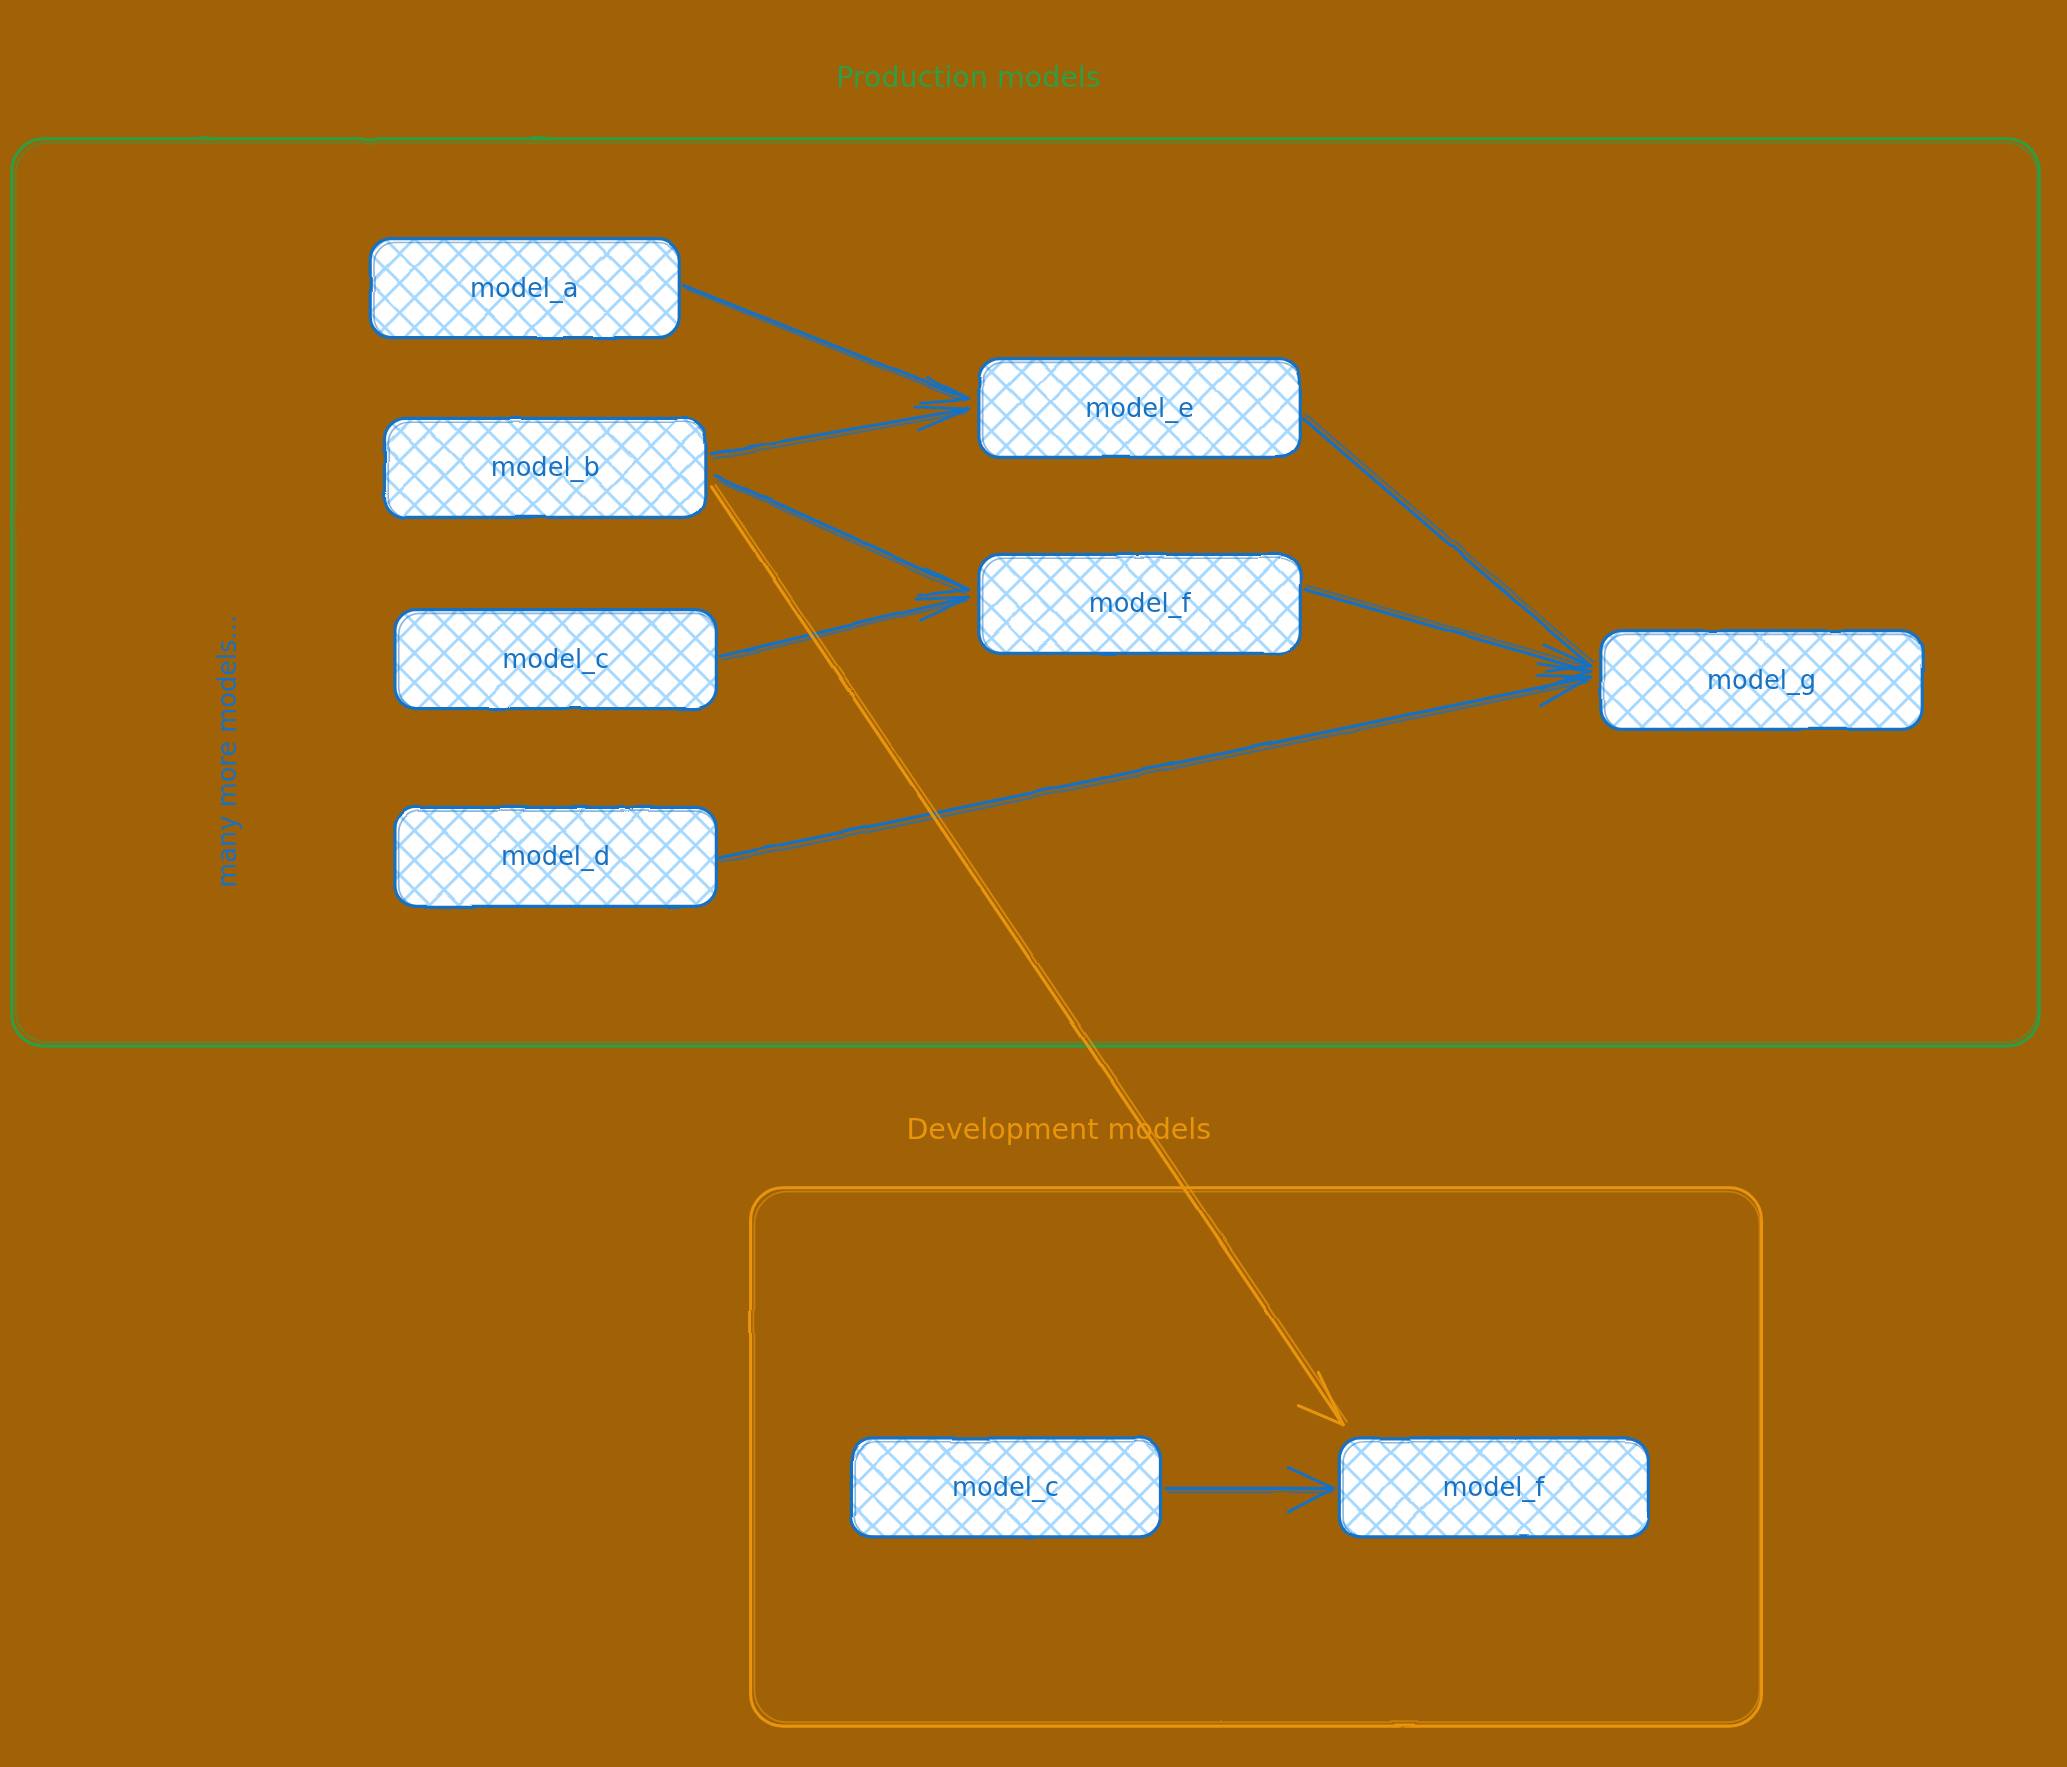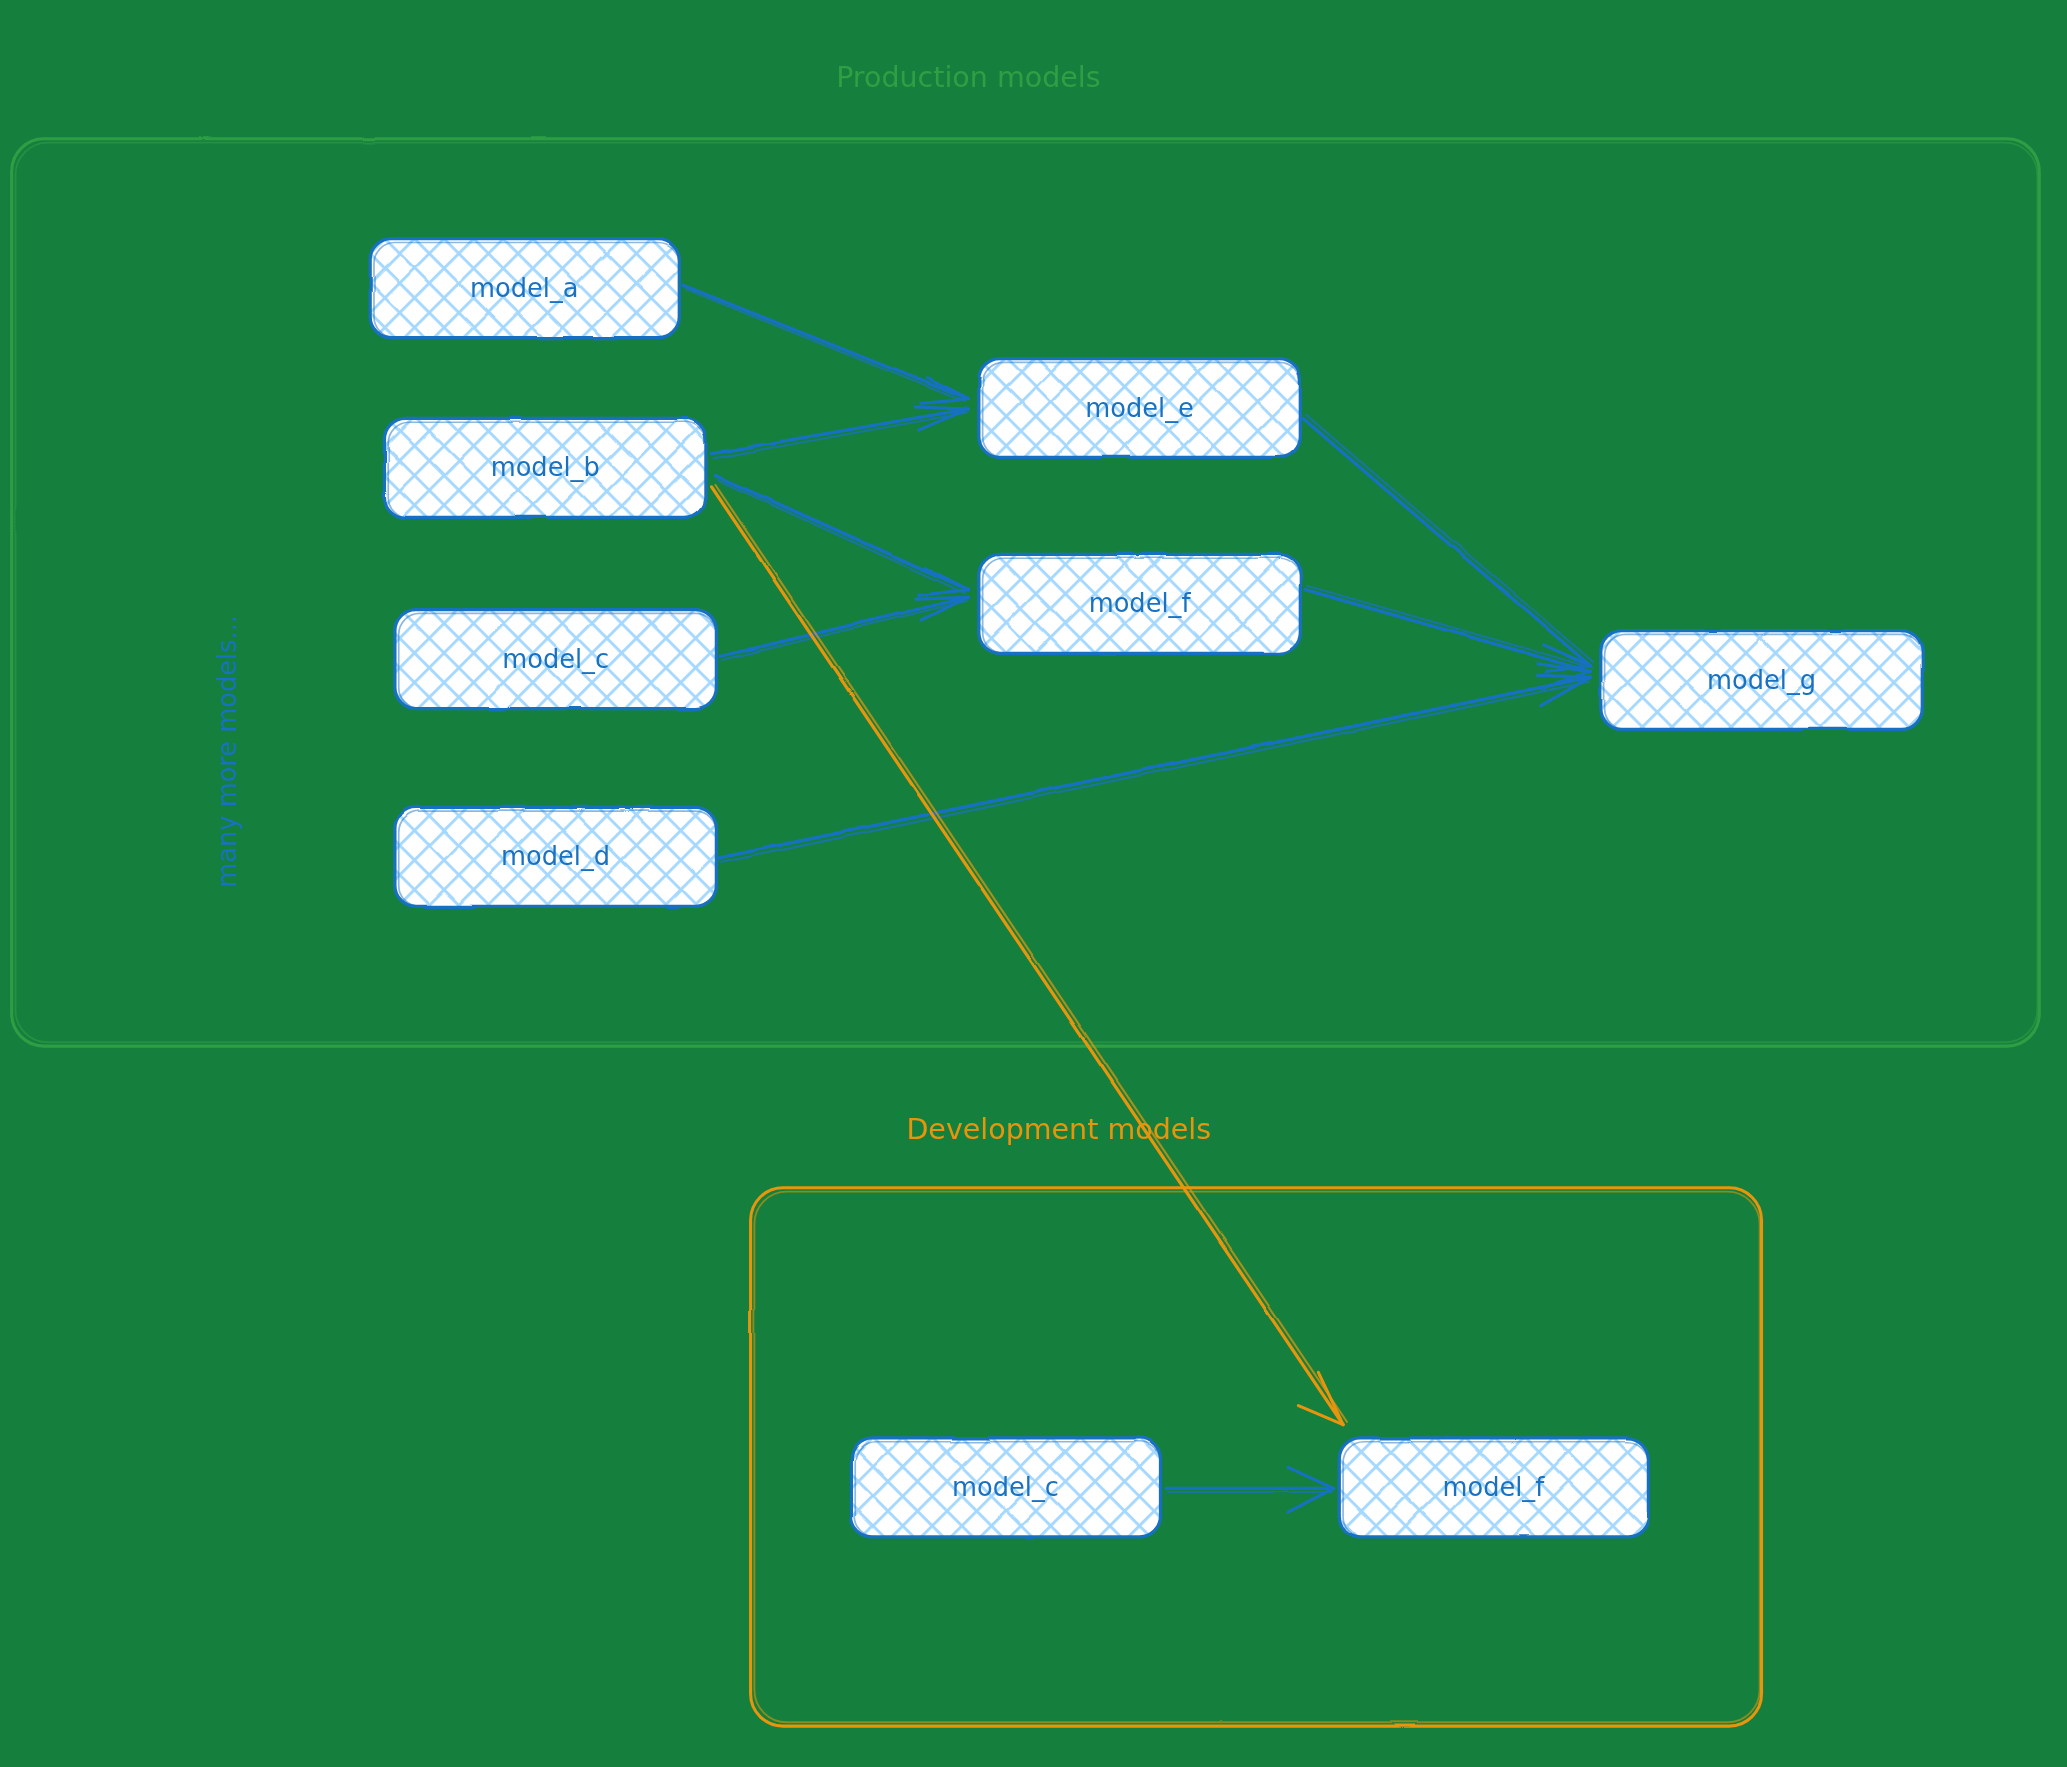--- a/index.html
+++ b/index.html
@@ -4,21 +4,21 @@
 <style>
   html, body {
     margin: 0;
     padding: 0;
     background: #ffffff;
   }
   #canvas-root {
     position: relative;
     width: 2068px;
     height: 1767px;
-    background: #15803d;
+    background: #a16207;
     font-family: "DejaVu Sans", sans-serif;
     overflow: hidden;
   }
   svg.diagram {
     position: absolute;
     top: 0;
     left: 0;
     width: 2068px;
     height: 1767px;
   }

